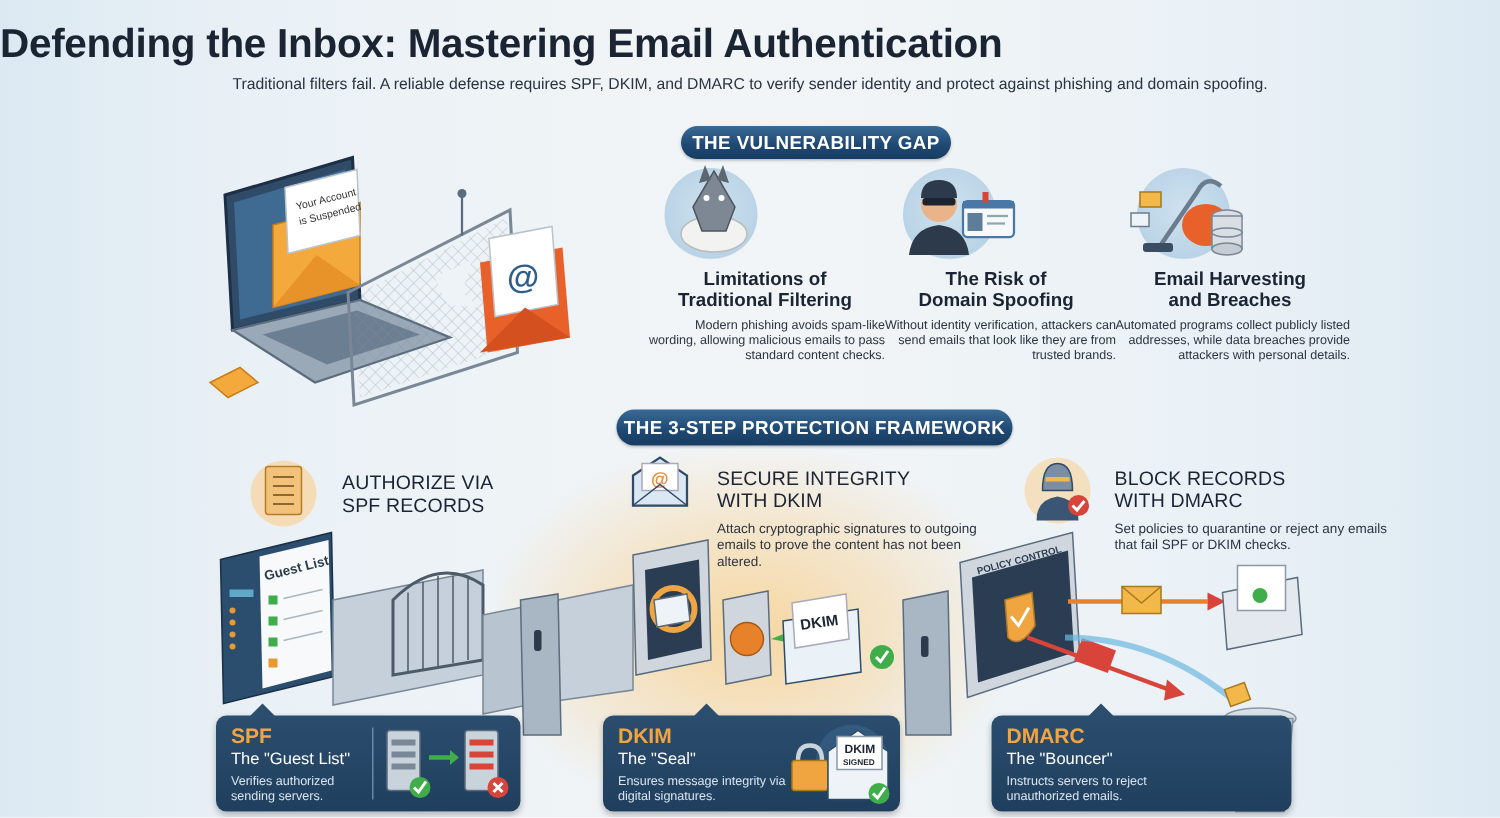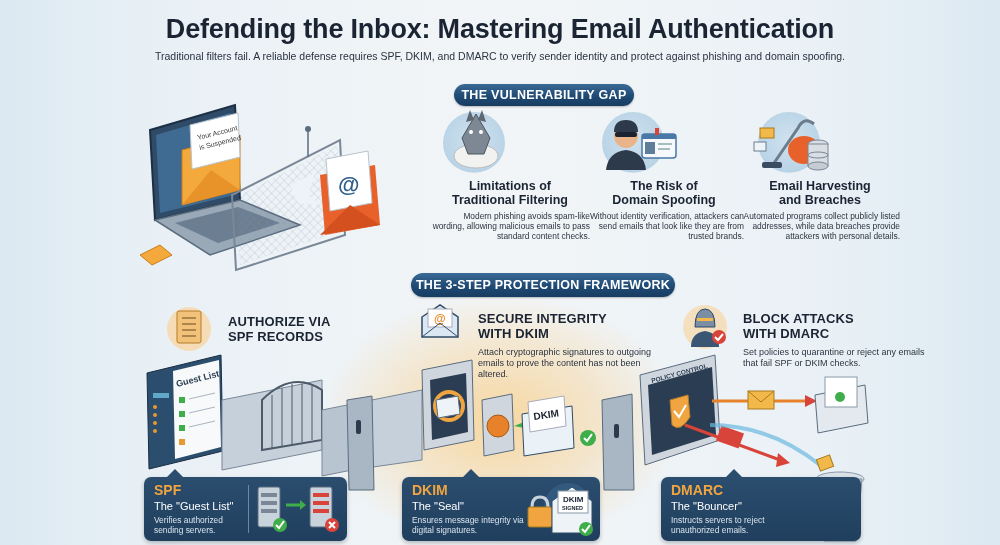--- a/index.html
+++ b/index.html
@@ -8,21 +8,21 @@
     font-family: "Liberation Sans", sans-serif;
     background: linear-gradient(90deg, #dce9f2 0%, #eaf1f6 18%, #f2f5f7 50%, #eaf1f6 82%, #dce9f2 100%);
     position: relative;
     color: #1d2a3a;
   }
   .abs { position: absolute; }
 
   
   .title {
     position: absolute; left: 0; right: 0; top: 14px;
-    text-align: center; font-size: 27px; font-weight: 700; color: #1b2433;
+    text-align: left; font-size: 27px; font-weight: 700; color: #1b2433;
     letter-spacing: -0.2px;
   }
   .subtitle {
     position: absolute; left: 0; right: 0; top: 50px;
     text-align: center; font-size: 10.5px; color: #2a3340;
   }
   .pill {
     position: absolute; height: 22px; border-radius: 12px;
     background: linear-gradient(180deg, #3a6a96 0%, #1f4a74 55%, #173c61 100%);
     color: #fff; font-weight: 700; font-size: 12.5px; letter-spacing: 0.3px;
@@ -35,21 +35,21 @@
   .vcard { position: absolute; width: 160px; text-align: center; }
   .vcard h3 { font-size: 12.5px; font-weight: 700; color: #1b2433; line-height: 14px; }
   .vcard p { font-size: 8.4px; color: #2c3440; line-height: 10px; margin-top: 4px; text-align: right; }
   .icon-circle {
     position: absolute; border-radius: 50%;
     background: radial-gradient(circle at 50% 45%, #cfe2ef 0%, #b9d3e6 70%, rgba(185,211,230,0) 72%);
   }
 
   
   .step { position: absolute; width: 190px; }
-  .step h3 { font-size: 13px; font-weight: 700; color: #1b2433; line-height: 15px; letter-spacing: 0.1px; }
+  .step h3 { font-size: 13px; font-weight: 400; color: #1b2433; line-height: 15px; letter-spacing: 0.1px; }
   .step p { font-size: 9px; color: #2c3440; line-height: 11px; margin-top: 6px; }
 
   
   .glow {
     position: absolute; left: 330px; top: 300px; width: 340px; height: 220px;
     background: radial-gradient(ellipse at 50% 55%, rgba(250,190,90,0.55) 0%, rgba(250,200,120,0.35) 40%, rgba(250,220,170,0) 75%);
   }
 
   
   .bcard {
@@ -193,21 +193,21 @@
 
 <svg class="abs" style="left:683px; top:303px;" width="48" height="46">
   <circle cx="22" cy="24" r="22" fill="#f7d7a6" opacity="0.7"></circle>
   <path d="M8 44 Q8 30 22 28 Q36 30 36 44 Z" fill="#3b5575"></path>
   <path d="M12 24 Q12 6 22 6 Q32 6 32 24 Z" fill="#7b8ea4" stroke="#2f4b68"></path>
   <rect x="14" y="15" width="16" height="3" fill="#f3b84a"></rect>
   <circle cx="36" cy="34" r="7" fill="#d9443a"></circle>
   <polyline points="32,34 35,37 40,31" fill="none" stroke="#fff" stroke-width="2"></polyline>
 </svg>
 <div class="step" style="left:743px; top:311px;">
-  <h3><span>BLOCK ATTACKS</span><br><span>WITH DMARC</span></h3>
+  <h3><span>BLOCK RECORDS</span><br><span>WITH DMARC</span></h3>
   <p>Set policies to quarantine or reject any emails that fail SPF or DKIM checks.</p>
 </div>
 
 <svg class="abs" style="left:145px; top:355px;" width="80" height="115">
   <polygon points="2,18 76,0 78,96 4,114" fill="#2b4d6e" stroke="#1c2f44"></polygon>
   <polygon points="28,16 74,5 76,92 30,104" fill="#f7f9fb"></polygon>
   <text x="32" y="32" font-size="9" font-weight="700" fill="#2b3b4e" transform="rotate(-14 32 32)" font-family="Liberation Sans, sans-serif">Guest List</text>
   <rect x="34" y="42" width="6" height="6" fill="#3fae4a"></rect>
   <rect x="34" y="56" width="6" height="6" fill="#3fae4a"></rect>
   <rect x="34" y="70" width="6" height="6" fill="#3fae4a"></rect>

